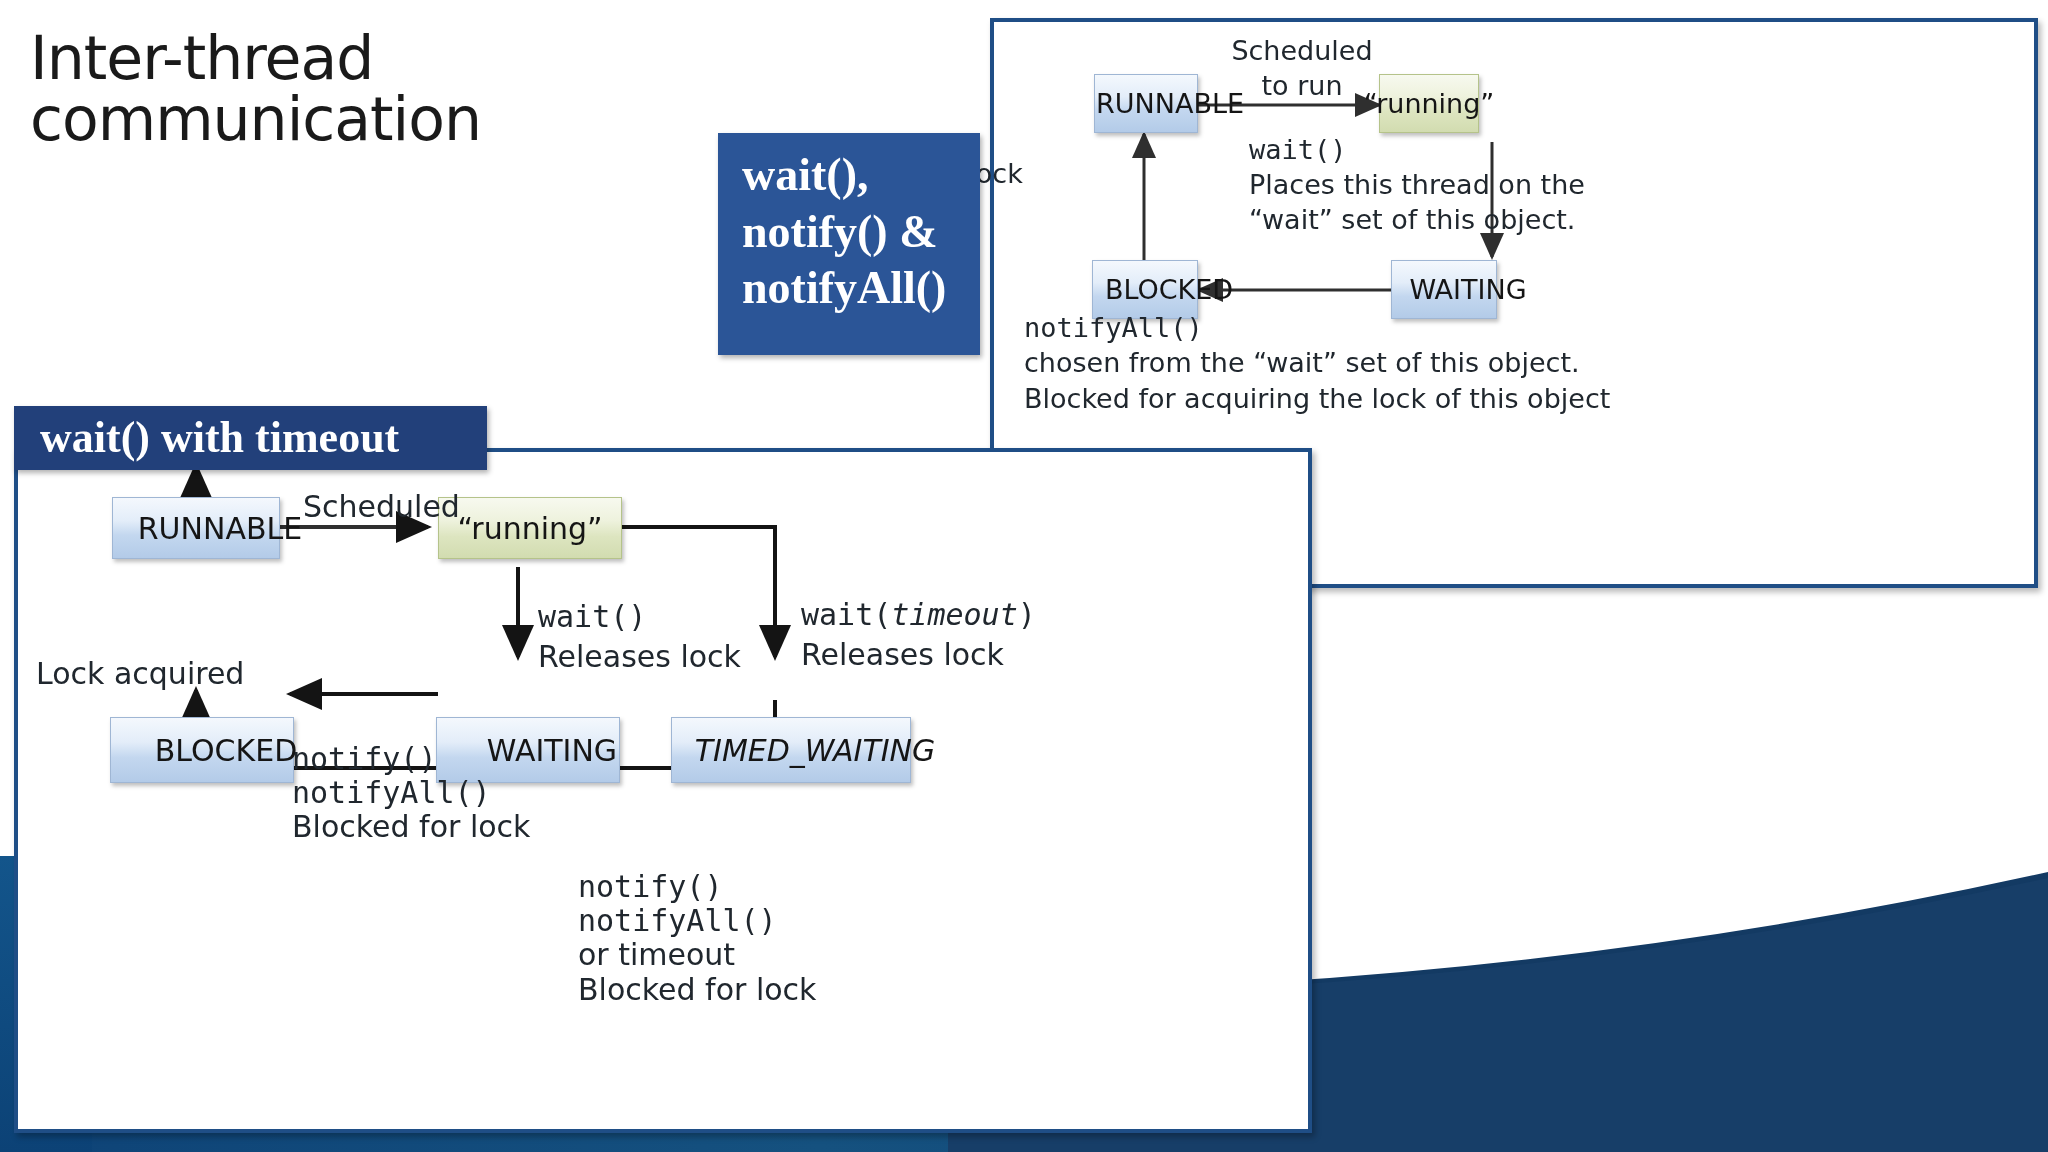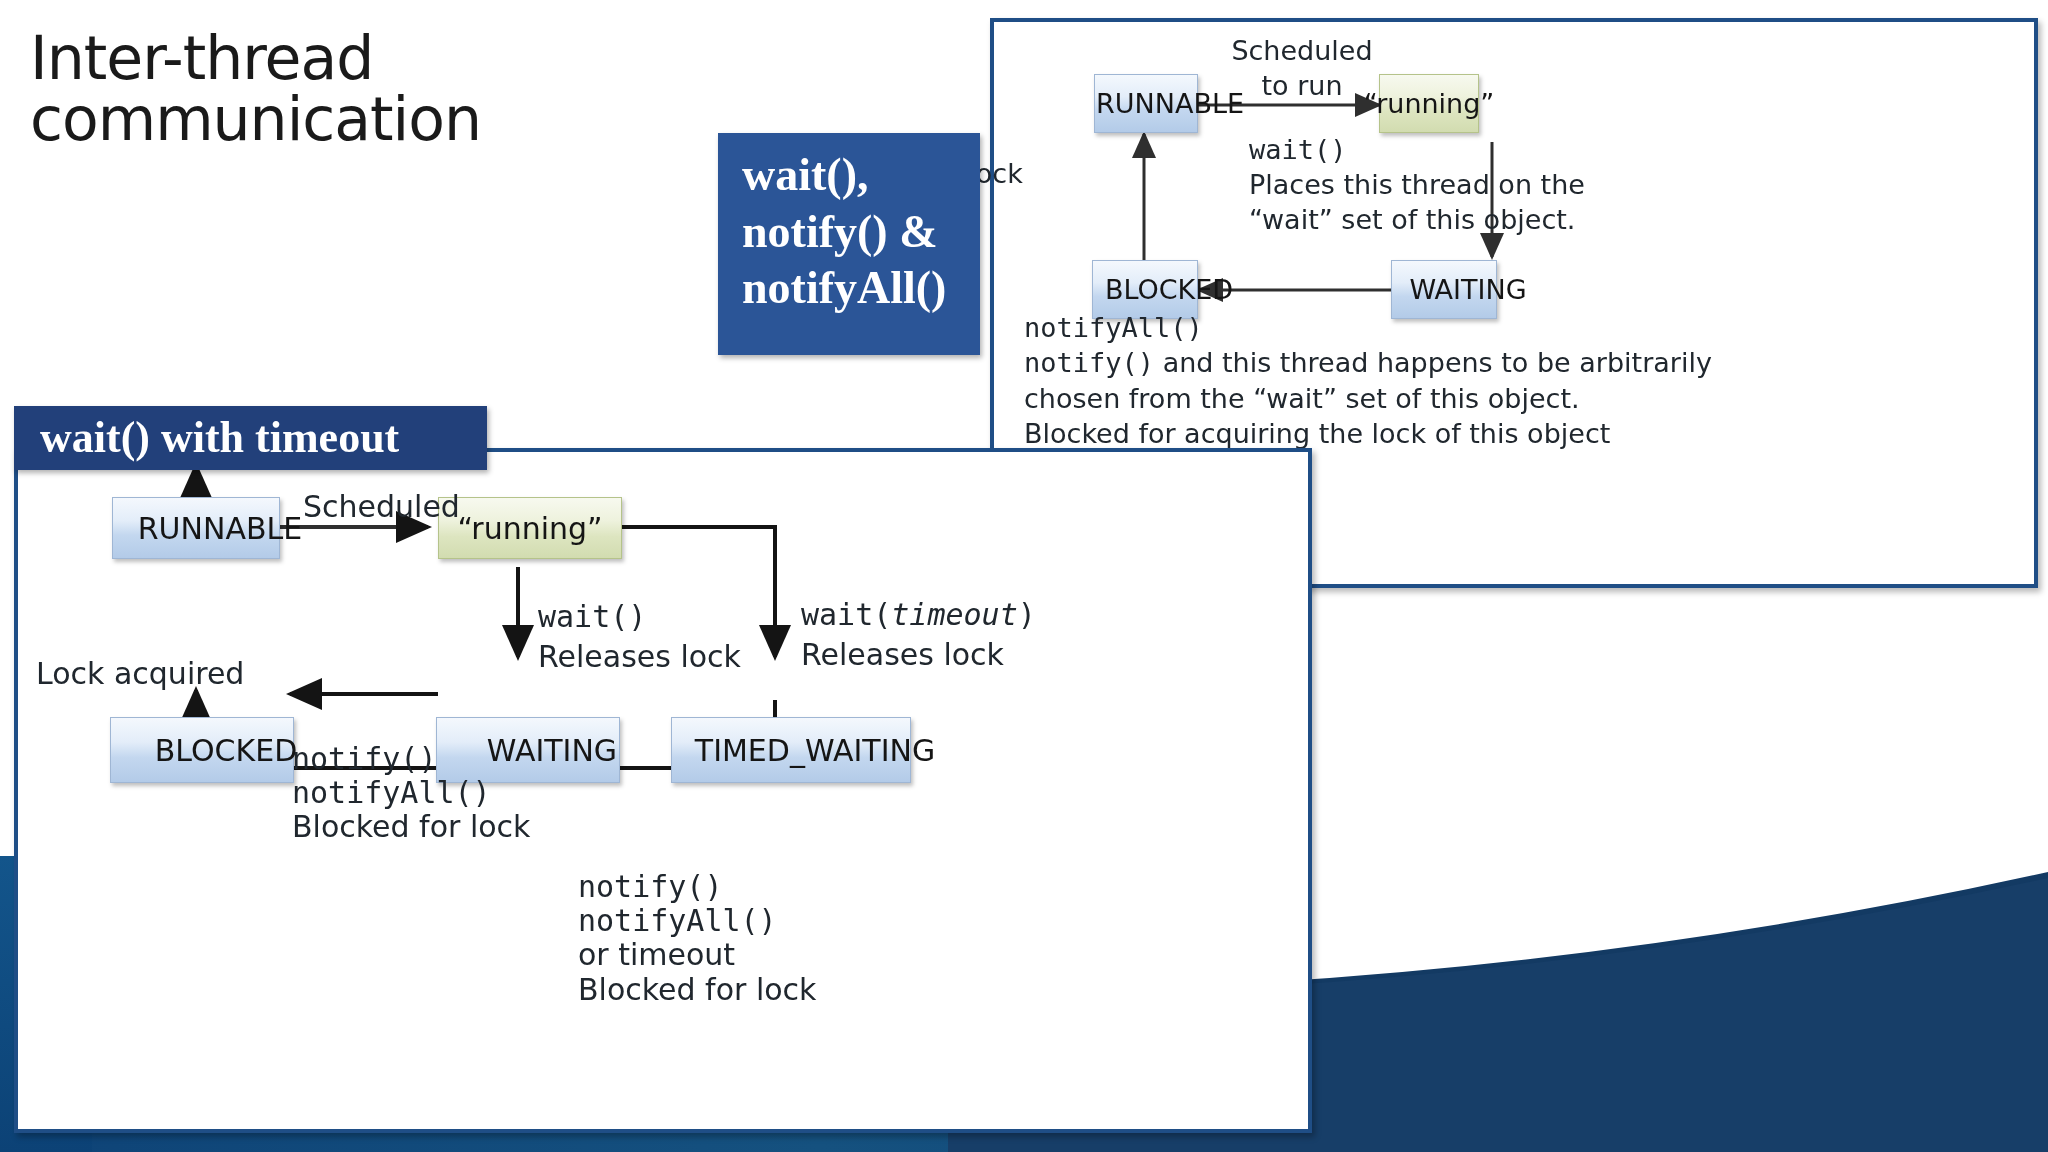--- a/index.html
+++ b/index.html
@@ -114,21 +114,20 @@
   </div>
 
   <div class="lbl" style="left:255px;top:110px;font-size:27px;line-height:1.30;width:560px;">
     <div class="mono">wait()</div>
     <div>Places this thread on the</div>
     <div>“wait” set of this object.</div>
   </div>
 
   <div class="lbl" style="left:30px;top:288px;font-size:27px;line-height:1.31;width:1000px;">
     <div class="mono">notifyAll()</div>
-    <div><span class="mono">notify()</span><span> and this thread happens to be arbitrarily</span></div>
     <div>chosen from the “wait” set of this object.</div>
     <div>Blocked for acquiring the lock of this object</div>
   </div>
 </div>
 
 <div class="panel panel-shadow" id="panel-bottom" style="left:14px;top:448px;width:1298px;height:685px;">
 
   <svg class="wires" width="1298" height="685">
     <defs>
       <marker id="ahB" markerWidth="10" markerHeight="10" refX="8" refY="4" orient="auto" markerUnits="strokeWidth">
@@ -177,21 +176,21 @@
   </div>
   <div class="state-box state-green" style="left:420px;top:45px;width:184px;height:62px;font-size:30px;">
     <span>“running”</span>
   </div>
   <div class="state-box state-blue" style="left:92px;top:265px;width:184px;height:66px;font-size:30px;">
     <span>BLOCKED</span>
   </div>
   <div class="state-box state-blue" style="left:418px;top:265px;width:184px;height:66px;font-size:30px;">
     <span>WAITING</span>
   </div>
-  <div class="state-box state-blue" style="left:653px;top:265px;width:240px;height:66px;font-size:30px;">
+  <div class="state-box state-blue" style="left:653px;top:265px;width:240px;height:66px;font-size:30px;font-style:italic;">
     <span>TIMED_WAITING</span>
   </div>
 
   <div class="lbl" style="left:285px;top:37px;font-size:30px;">Scheduled</div>
 
   <div class="lbl" style="left:18px;top:175px;font-size:30px;margin-top:29px;">Lock acquired</div>
 
   <div class="lbl" style="left:520px;top:145px;font-size:30px;line-height:1.33;width:260px;">
     <div class="mono">wait()</div>
     <div>Releases lock</div>

